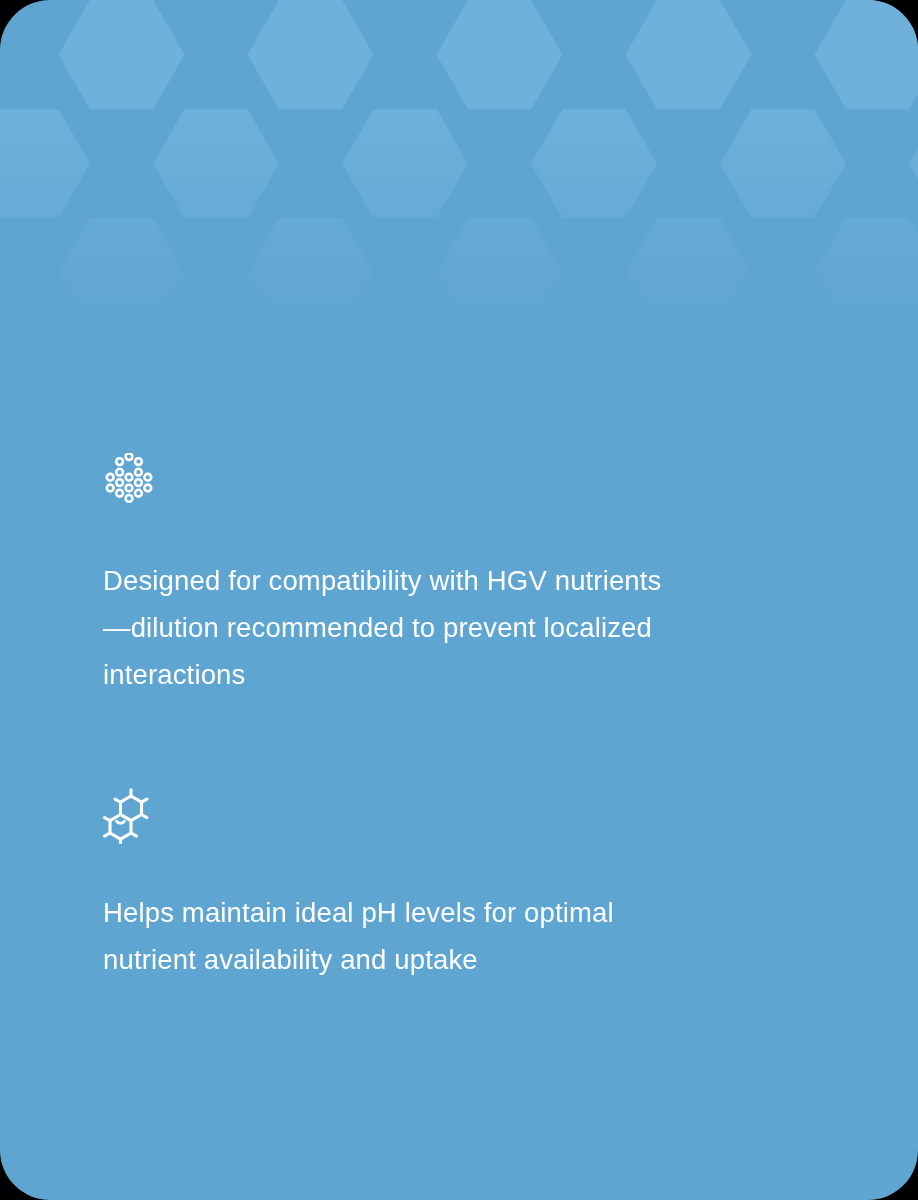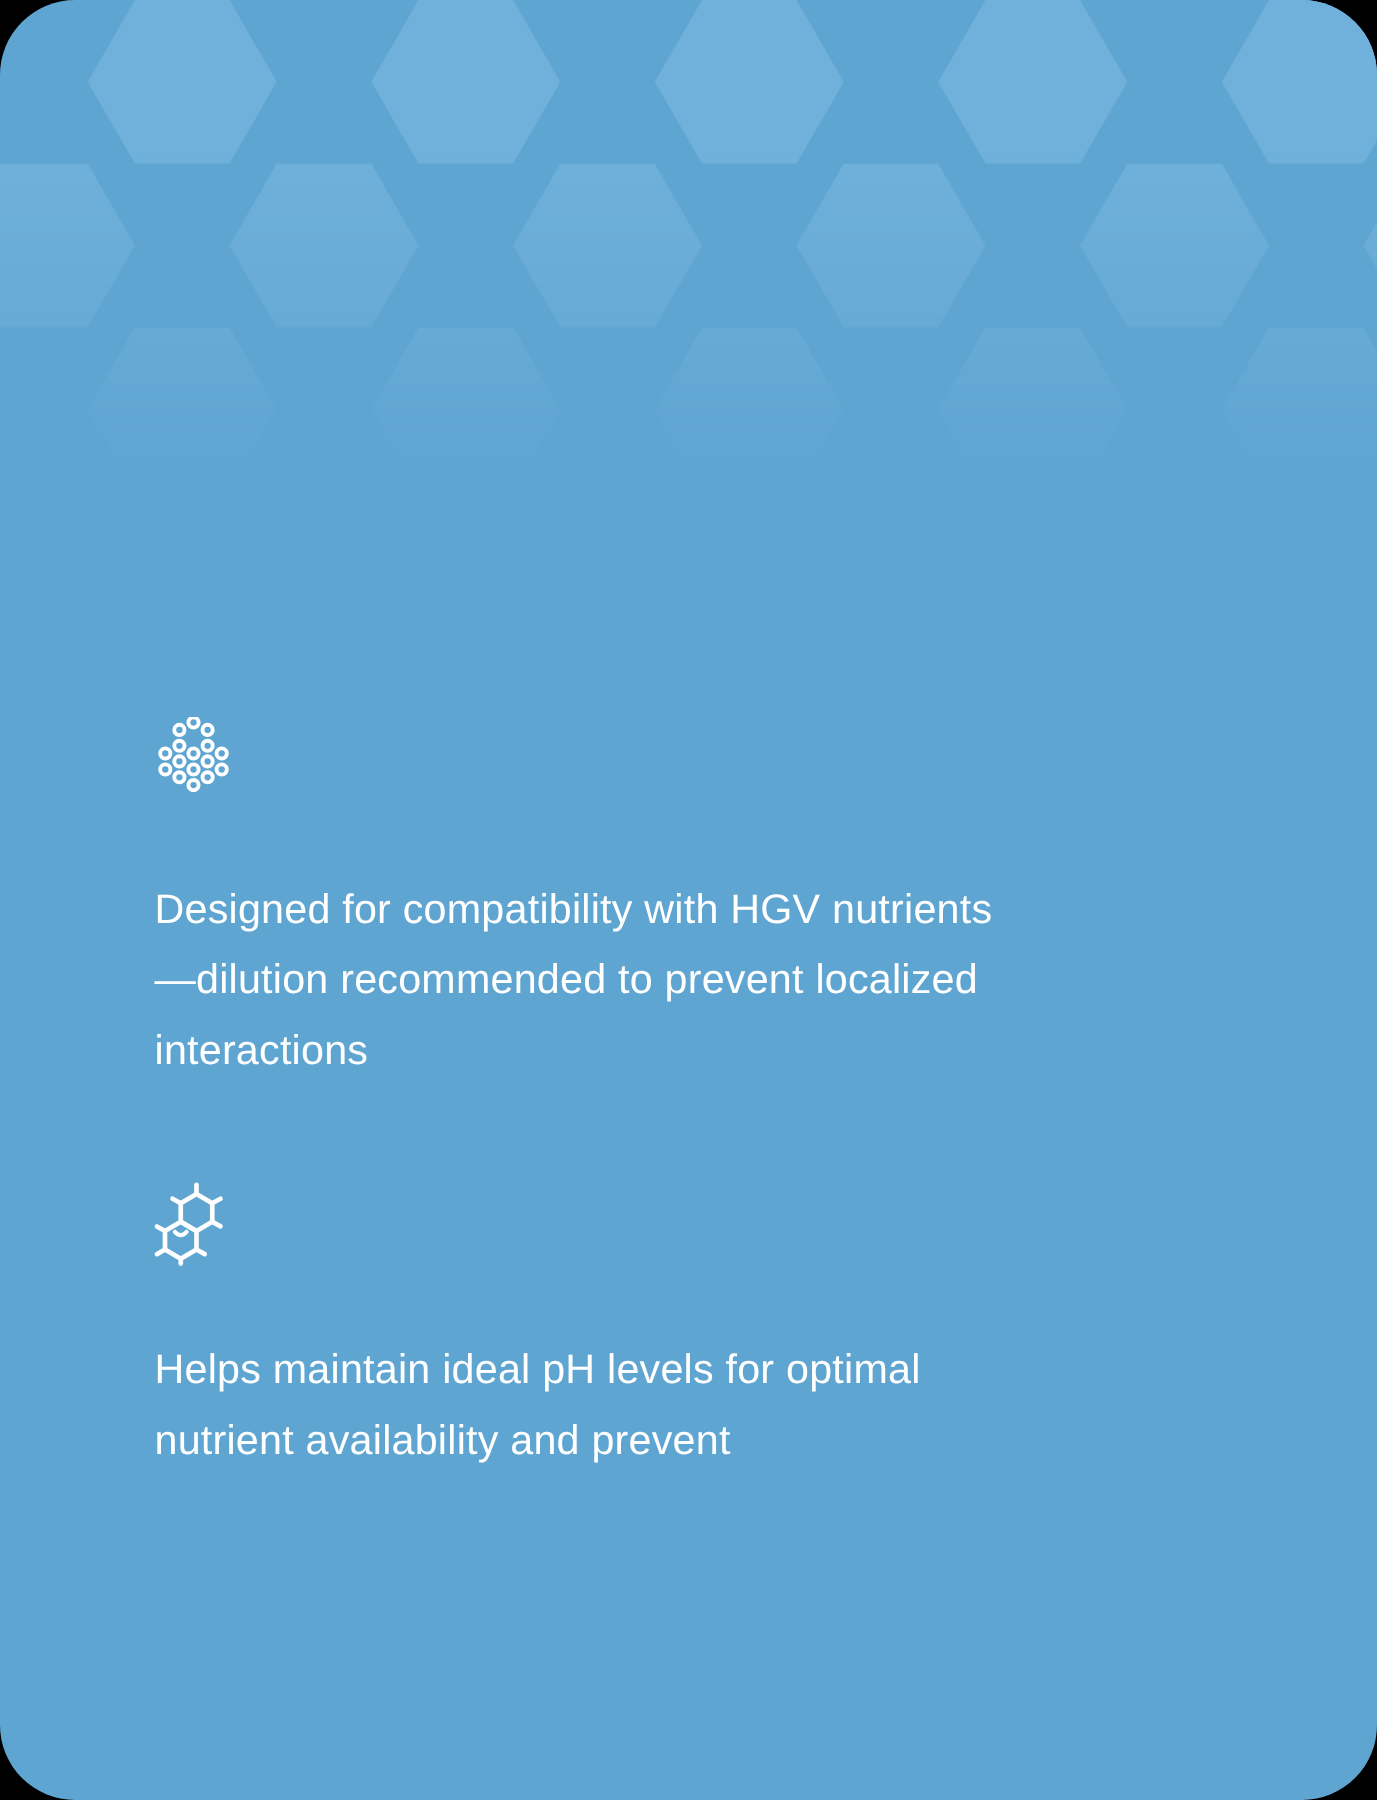--- a/index.html
+++ b/index.html
@@ -53,21 +53,21 @@
     width: 918px;
     height: 1200px;
   }
 
   .feature {
     position: absolute;
     left: 103px;
     width: 700px;
   }
   .feature-1 { top: 222px; }
-  .feature-2 { top: 478px; }
+  .feature-2 { top: 453px; }
   .feature-3 { top: 788px; }
 
   .feature-icon {
     display: block;
     height: 56px;
     margin-bottom: 0;
   }
   .feature-icon svg { display: block; }
 
   .feature-text {
@@ -155,17 +155,17 @@
             <line x1="7" y1="32.7" x2="1.6" y2="29.6"></line>
             <line x1="7" y1="45" x2="1.6" y2="48.1"></line>
             <line x1="17.5" y1="51.2" x2="17.5" y2="54.4"></line>
             <line x1="28" y1="45" x2="33.5" y2="48.1"></line>
 
             <path d="M13.6 33.2 q3.9 4.4 7.8 0" stroke-width="2.8"></path>
           </g>
         </svg>
       </span>
       <p class="feature-text">Helps maintain ideal pH levels for optimal
-nutrient availability and prevent</p>
+nutrient availability and uptake</p>
     </div>
 
   </div>
 </div>
 
 </body></html>

